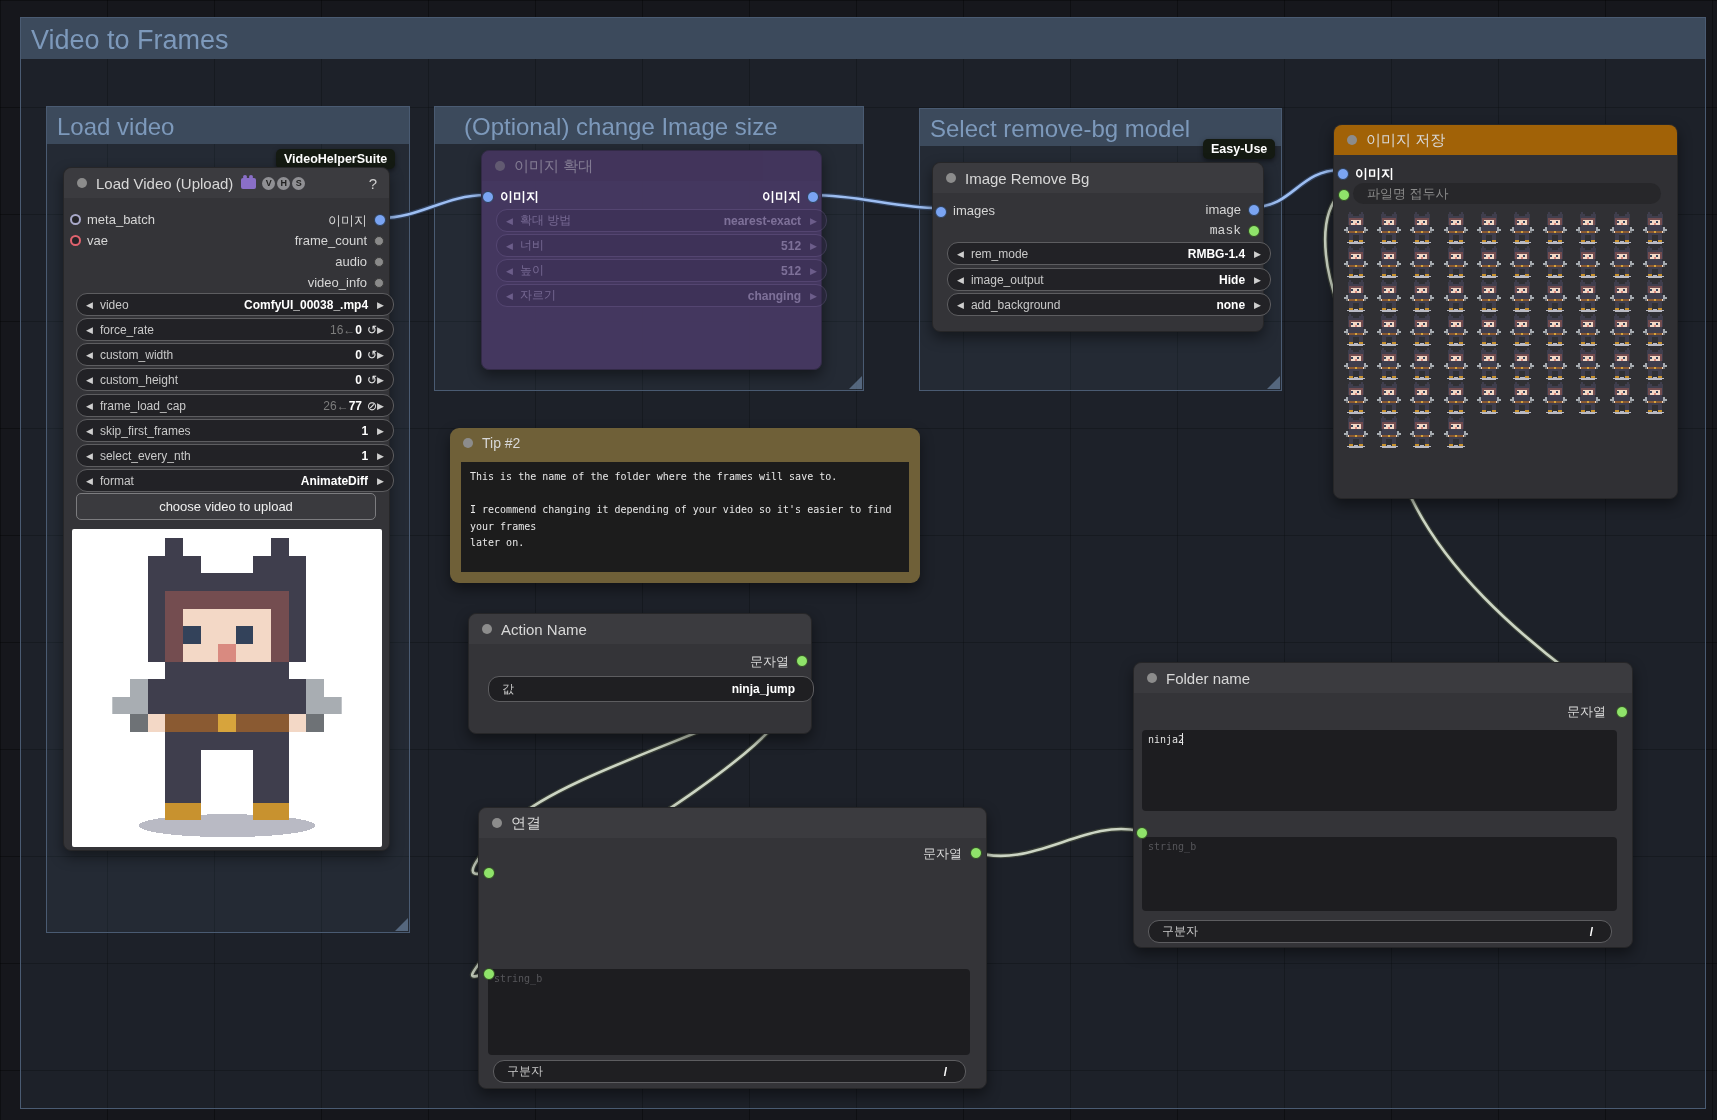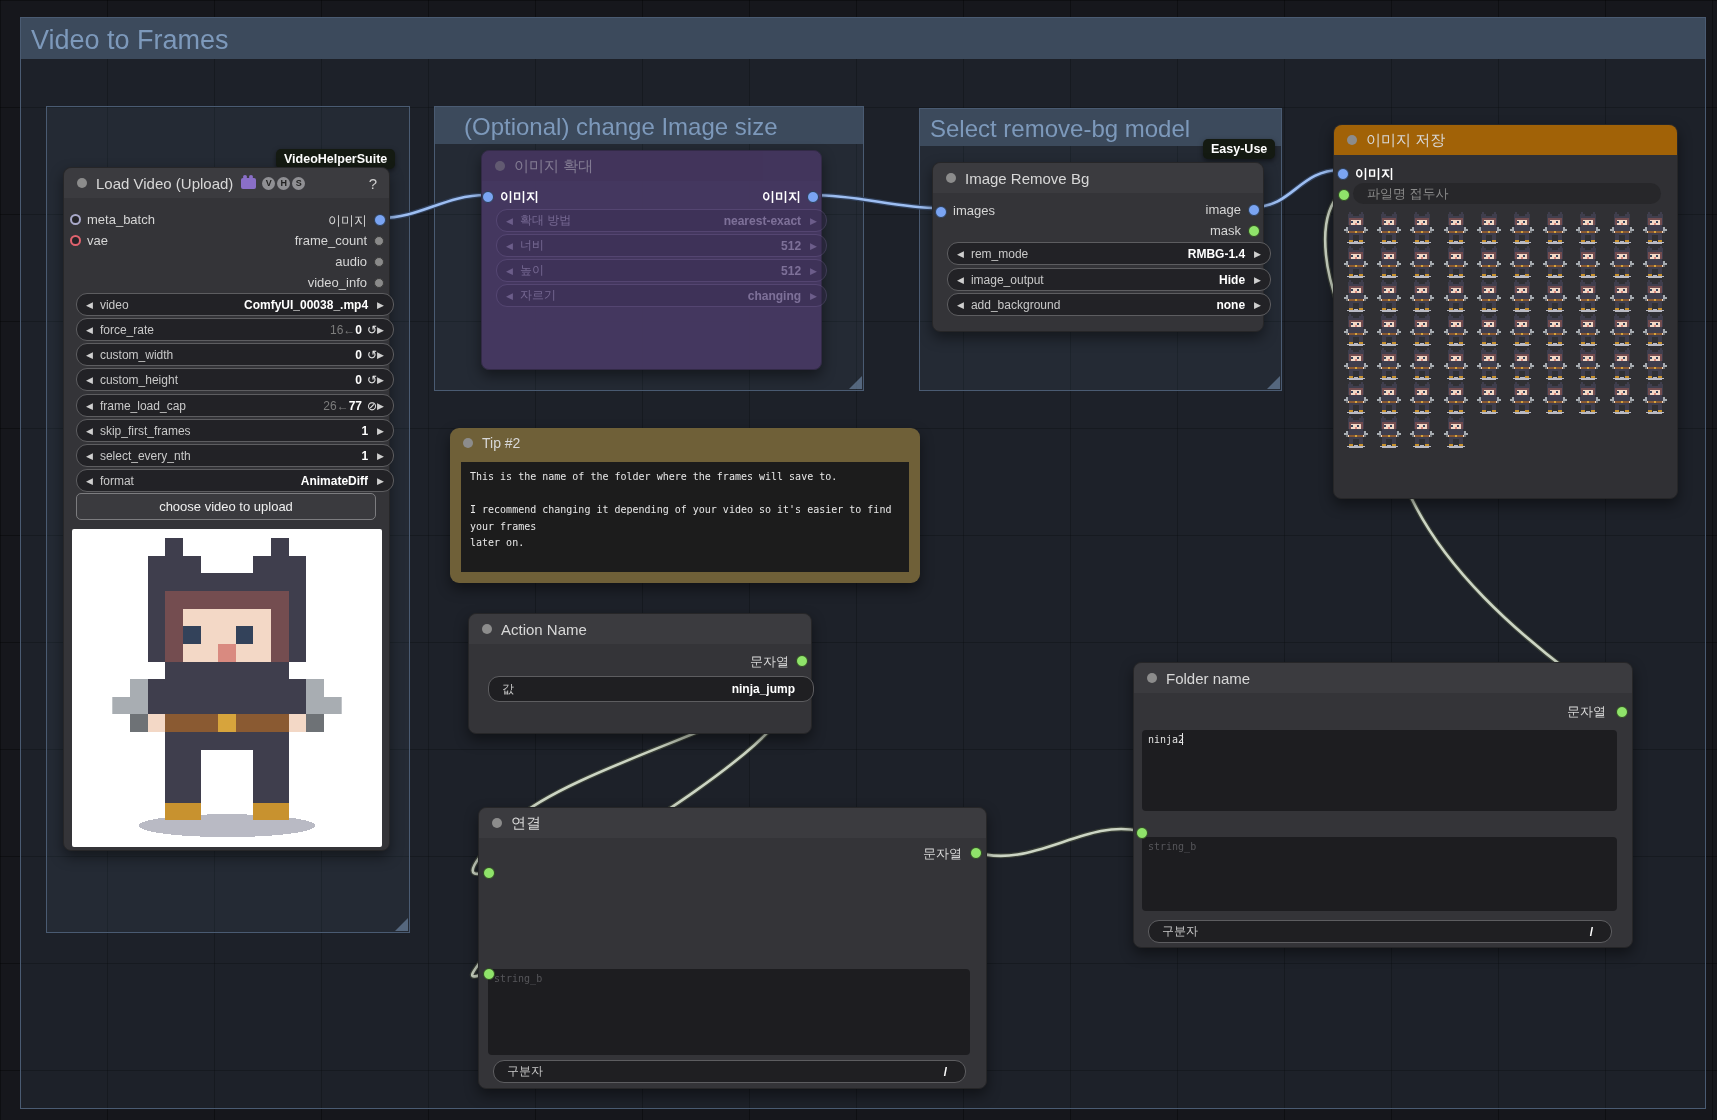--- a/index.html
+++ b/index.html
@@ -145,20 +145,23 @@
     </defs>
   </svg>
 
   <div class="group" style="left:20px;top:17px;width:1684px;height:1090px;">
     <div class="group-header" style="height:41px;">
       <div class="group-title big-title">Video to Frames</div>
     </div>
   </div>
 
   <div class="group" style="left:46px;top:106px;width:362px;height:825px;">
+    <div class="group-header" style="height:37px;">
+        <div class="group-title sub-title">Load video</div>
+      </div>
     <div class="resize-tri"></div>
   </div>
   <div class="group" style="left:434px;top:106px;width:428px;height:283px;">
     <div class="group-header" style="height:37px;padding-left:19px;">
         <div class="group-title sub-title">(Optional) change Image size</div>
       </div>
     <div class="resize-tri"></div>
   </div>
   <div class="group" style="left:919px;top:108px;width:361px;height:281px;">
     <div class="group-header" style="height:37px;">
@@ -333,21 +336,21 @@
 
   <div class="node" style="left:932px;top:162px;width:330px;height:168px;">
     <div class="node-title">
       <span class="tdot"></span>
       <span>Image Remove Bg</span>
     </div>
     <span class="dot blue" style="left:2px;top:43px;"></span>
     <div class="port" style="left:20px;top:40px;">images</div>
     <div class="port right" style="right:22px;top:39px;">image</div>
     <span class="dot blue" style="right:3px;top:41px;"></span>
-    <div class="port right" style="right:22px;top:60px;">mask</div>
+    <div class="port right" style="right:22px;top:60px;font-family:Liberation Mono, monospace;">mask</div>
     <span class="dot green" style="right:3px;top:62px;"></span>
     <div class="pill" style="left:14px;width:304px;top:79px;">
       <span class="ar">◀</span>
         <span class="lbl">rem_mode</span>
         <span class="sp"></span>
         <span class="val">RMBG-1.4</span>
         <span class="arr-gap"></span>
         <span class="ar">▶</span>
     </div>
     <div class="pill" style="left:14px;width:304px;top:105px;">

